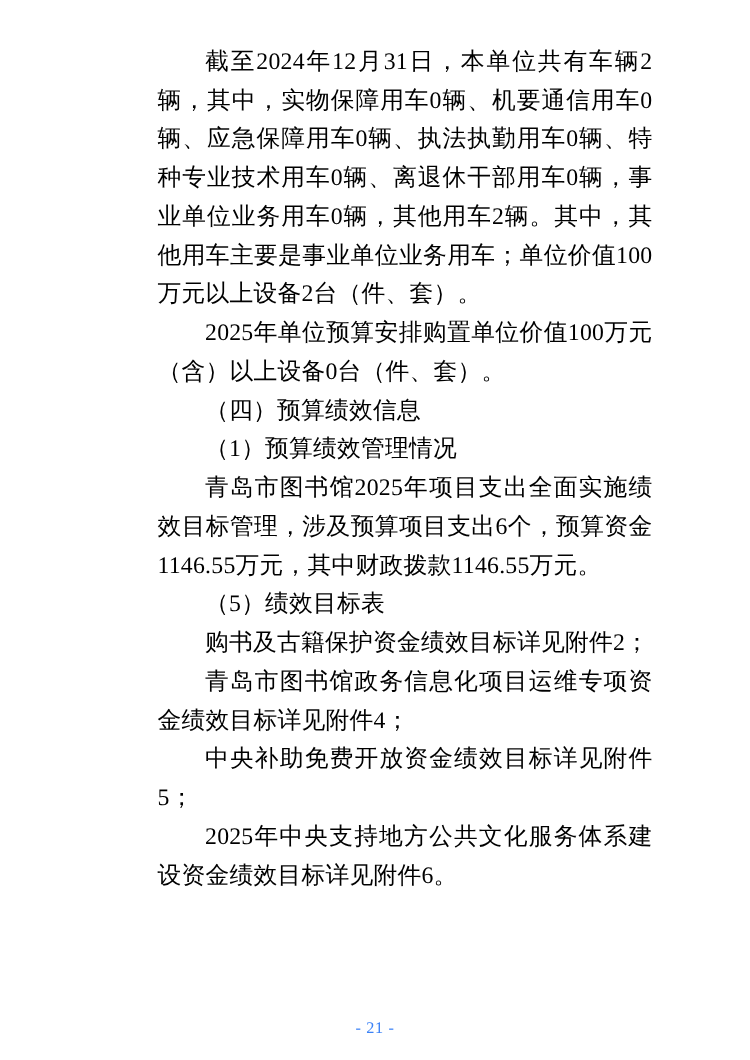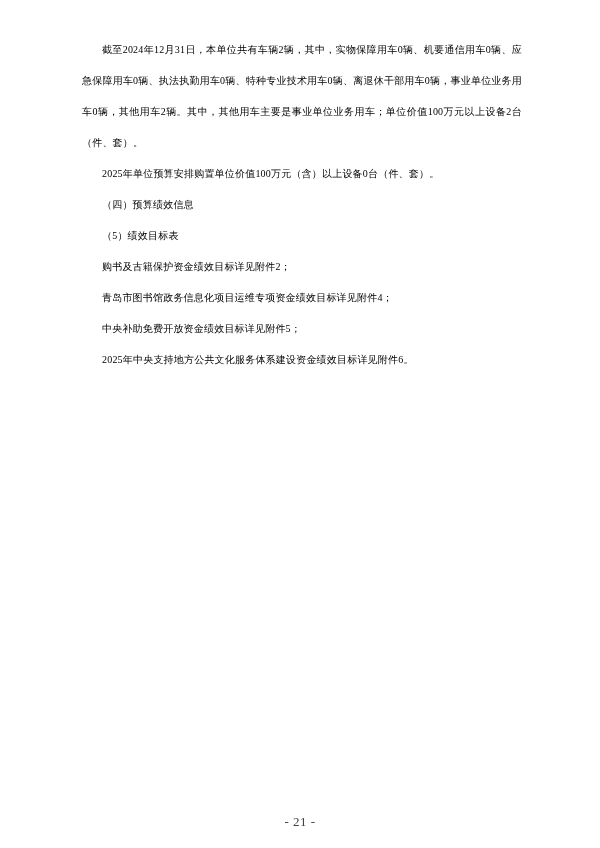--- a/index.html
+++ b/index.html
@@ -19,25 +19,26 @@
     position: absolute;
     left: 0;
     top: 0;
     width: 600px;
     height: 848px;
     box-sizing: border-box;
     padding: 34px 78px 0 82px;
     background: #ffffff;
   }
   .doc-body {
-    font-size: 10px;
+    font-size: 19px;
     line-height: 31px;
     text-align: justify;
     text-justify: inter-ideograph;
     letter-spacing: 0.2px;
+    margin-left: 44px;
   }
   p {
     margin: 0;
     padding: 0;
   }
   .heading {
     font-weight: normal;
     text-indent: 2em;
     font-family: "Liberation Serif", "DejaVu Serif", serif;
   }
@@ -45,32 +46,34 @@
     text-indent: 2em;
   }
   .footer {
     position: absolute;
     left: 0;
     bottom: 18px;
     width: 600px;
     text-align: center;
     font-size: 13px;
     font-family: "Liberation Serif", "DejaVu Serif", serif;
-    color: #404040;
+    color: #3b82f6;
     letter-spacing: 0.5px;
   }
 </style>
 </head>
 <body>
 
 <div class="page">
   <div class="doc-body">
     <p class="para">截至2024年12月31日，本单位共有车辆2辆，其中，实物保障用车0辆、机要通信用车0辆、应急保障用车0辆、执法执勤用车0辆、特种专业技术用车0辆、离退休干部用车0辆，事业单位业务用车0辆，其他用车2辆。其中，其他用车主要是事业单位业务用车；单位价值100万元以上设备2台（件、套）。</p>
     <p class="para">2025年单位预算安排购置单位价值100万元（含）以上设备0台（件、套）。</p>
     <p class="heading">（四）预算绩效信息</p>
+    <p class="heading">（1）预算绩效管理情况</p>
+    <p class="para">青岛市图书馆2025年项目支出全面实施绩效目标管理，涉及预算项目支出6个，预算资金1146.55万元，其中财政拨款1146.55万元。</p>
     <p class="heading">（5）绩效目标表</p>
     <p class="para">购书及古籍保护资金绩效目标详见附件2；</p>
     <p class="para">青岛市图书馆政务信息化项目运维专项资金绩效目标详见附件4；</p>
     <p class="para">中央补助免费开放资金绩效目标详见附件5；</p>
     <p class="para">2025年中央支持地方公共文化服务体系建设资金绩效目标详见附件6。</p>
   </div>
 </div>
 
 <div class="footer">- 21 -</div>
 

